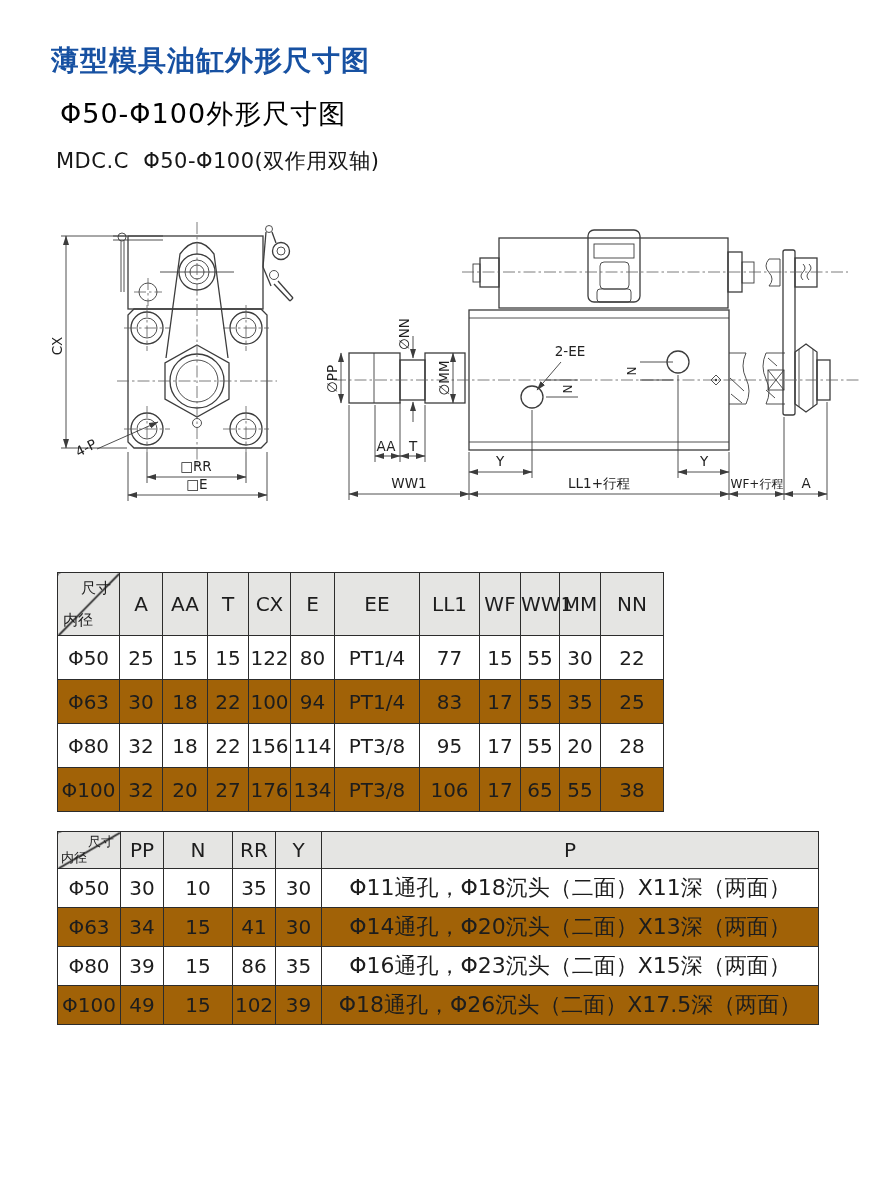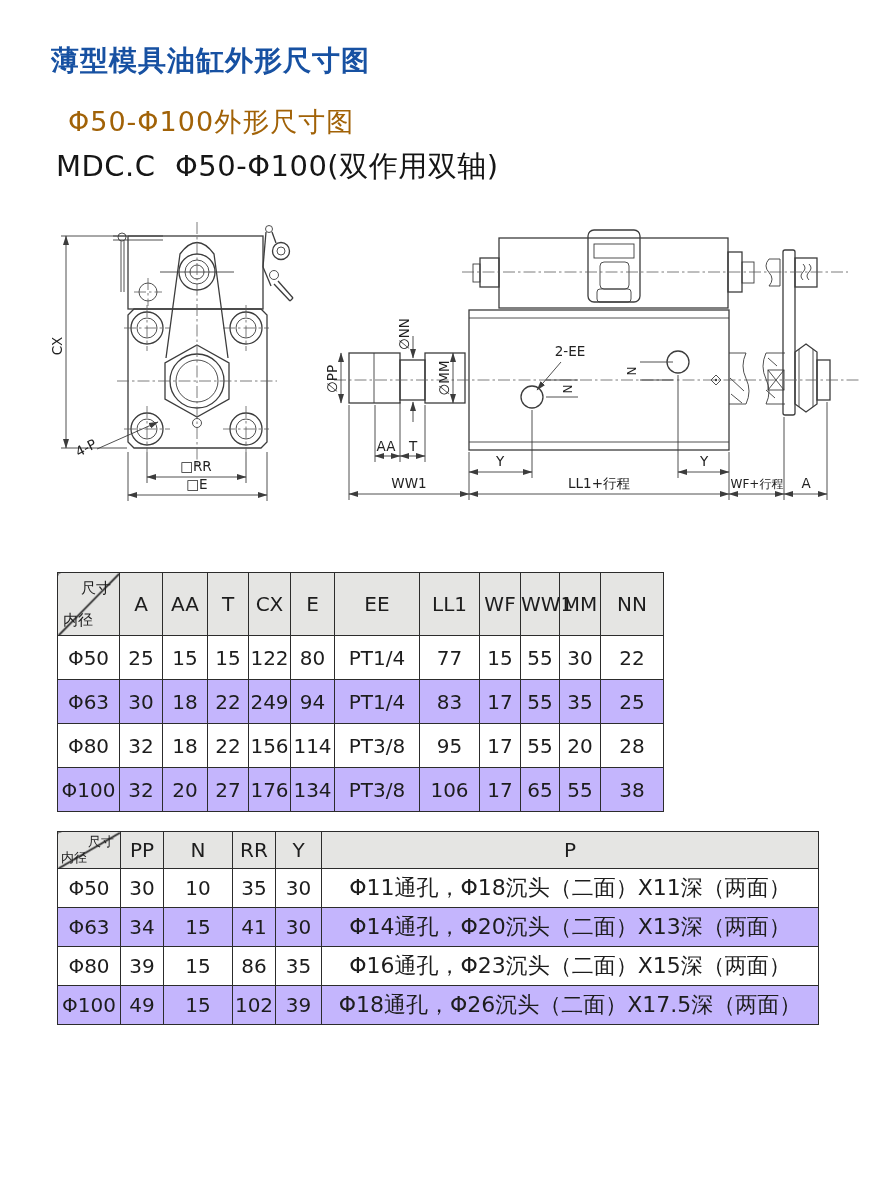--- a/index.html
+++ b/index.html
@@ -2,41 +2,41 @@
 <html><head>
 <meta charset="utf-8">
 <style>
   html,body{margin:0;padding:0;}
   body{
     width:873px;height:1200px;position:relative;background:#ffffff;
     font-family:"DejaVu Sans","Liberation Sans",sans-serif;color:#1d1d1d;
     overflow:hidden;
   }
   .title{position:absolute;left:47px;top:38px;margin:4px;font-size:28px;font-weight:bold;color:#1751a2;letter-spacing:1px;}
-  .subtitle{position:absolute;left:56px;top:92px;margin:12px;font-size:27px;font-weight:normal;color:#a16207;letter-spacing:1px;}
-  .model-line{position:absolute;left:56px;top:147px;margin:0;font-size:29px;color:#161616;white-space:pre;letter-spacing:0.5px;}
+  .subtitle{position:absolute;left:56px;top:92px;margin:4px;font-size:27px;font-weight:normal;color:#000000;letter-spacing:1px;}
+  .model-line{position:absolute;left:56px;top:147px;margin:0;font-size:21px;color:#161616;white-space:pre;letter-spacing:0.5px;}
 
   svg.drawings{position:absolute;left:0;top:0;}
   .ol{fill:none;stroke:#3c3c3c;stroke-width:1.3;}
   .thin{fill:none;stroke:#3c3c3c;stroke-width:0.9;}
   .cl{fill:none;stroke:#5a5a5a;stroke-width:0.8;stroke-dasharray:12 3 2.5 3;}
   .dim{fill:none;stroke:#3c3c3c;stroke-width:0.9;}
   text.dlab{fill:#222;font-size:13.5px;}
   text.dlab-sm{fill:#222;font-size:12px;}
 
   .tbl{position:absolute;}
   .tbl table{border-collapse:collapse;table-layout:fixed;width:100%;padding-left:12px;}
   .tbl td{border:1.5px solid #2c2c2c;text-align:center;vertical-align:middle;font-size:20px;padding:0;color:#1d1d1d;}
   .t1{left:57px;top:572px;width:606px;}
   .t1 tr.hdr{height:63px;background:#e5e5e3;}
   .t1 tr.row{height:44px;}
   .t2{left:57px;top:831px;width:761px;}
   .t2 tr.hdr{height:37px;background:#e5e5e3;}
   .t2 tr.row{height:39px;}
-  tr.alt{background:#c4b5fd;border-radius:16px;}
+  tr.alt{background:#a16207;border-radius:16px;}
   td.p-cell{font-size:22px;}
   .corner{position:relative;
     background-image:linear-gradient(to bottom right,
       rgba(0,0,0,0) calc(50% - 1.2px), #2c2c2c calc(50% - 0.6px),
       #2c2c2c calc(50% + 0.6px), rgba(0,0,0,0) calc(50% + 1.2px));
   }
   .t1 .c-top{position:absolute;top:6px;right:8px;font-size:15px;}
   .t1 .c-bot{position:absolute;bottom:5px;left:5px;font-size:15px;}
   .t2 .c-top{position:absolute;top:1px;right:6px;font-size:13px;}
   .t2 .c-bot{position:absolute;bottom:1px;left:3px;font-size:13px;}
@@ -337,21 +337,21 @@
       <td>15</td>
       <td>55</td>
       <td>30</td>
       <td>22</td>
     </tr>
     <tr class="row alt">
       <td>Φ63</td>
       <td>30</td>
       <td>18</td>
       <td>22</td>
-      <td>249</td>
+      <td>100</td>
       <td>94</td>
       <td>PT1/4</td>
       <td>83</td>
       <td>17</td>
       <td>55</td>
       <td>35</td>
       <td>25</td>
     </tr>
     <tr class="row">
       <td>Φ80</td>

